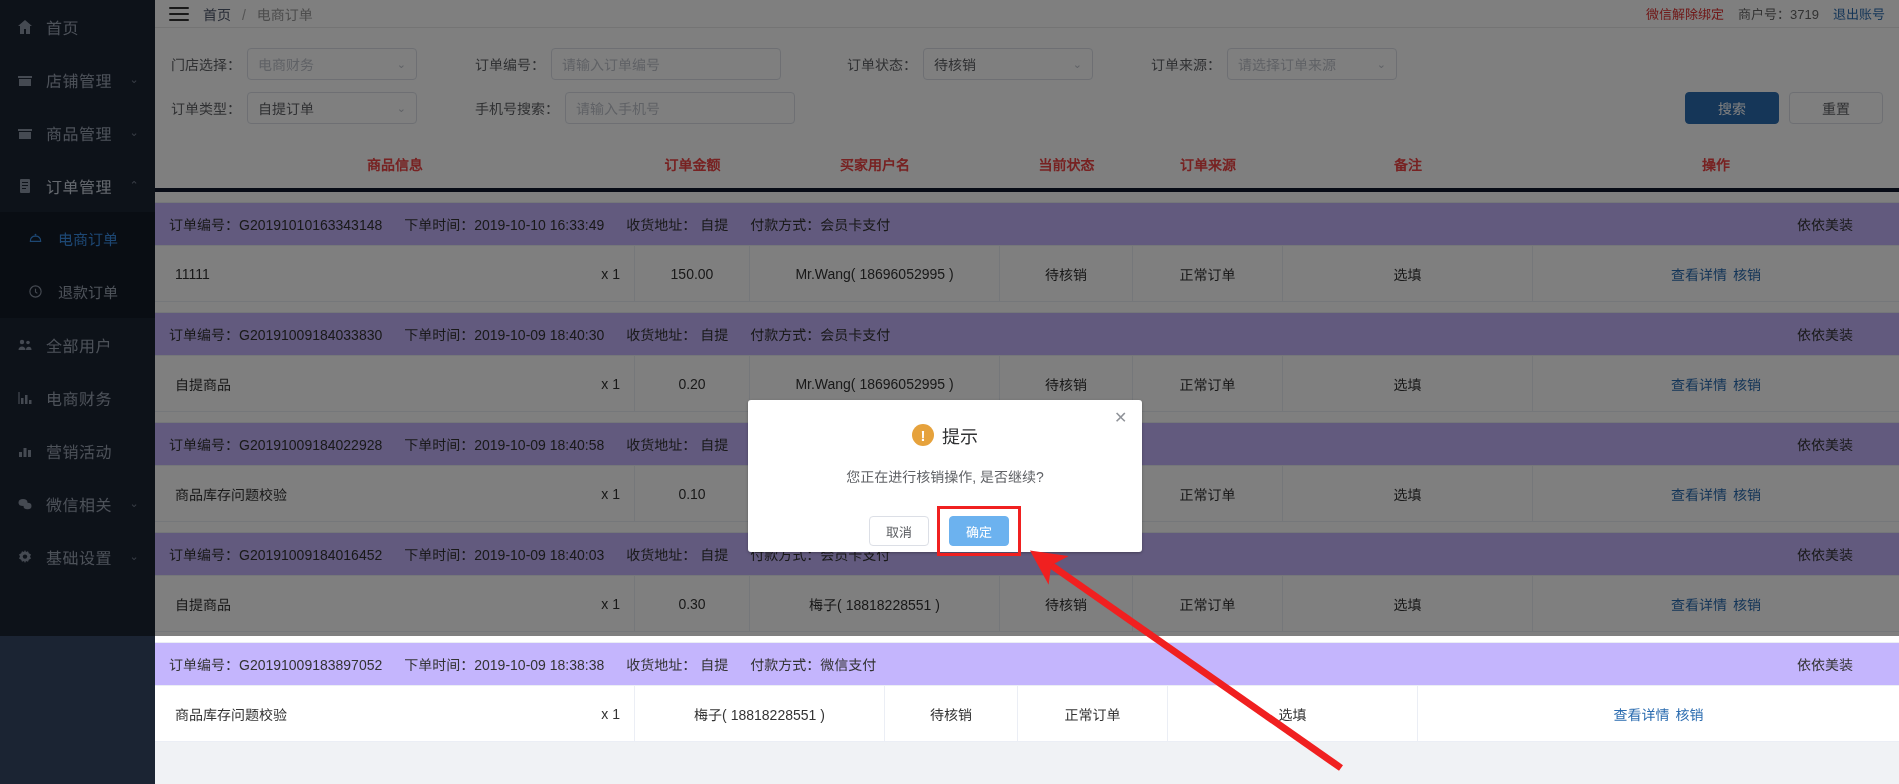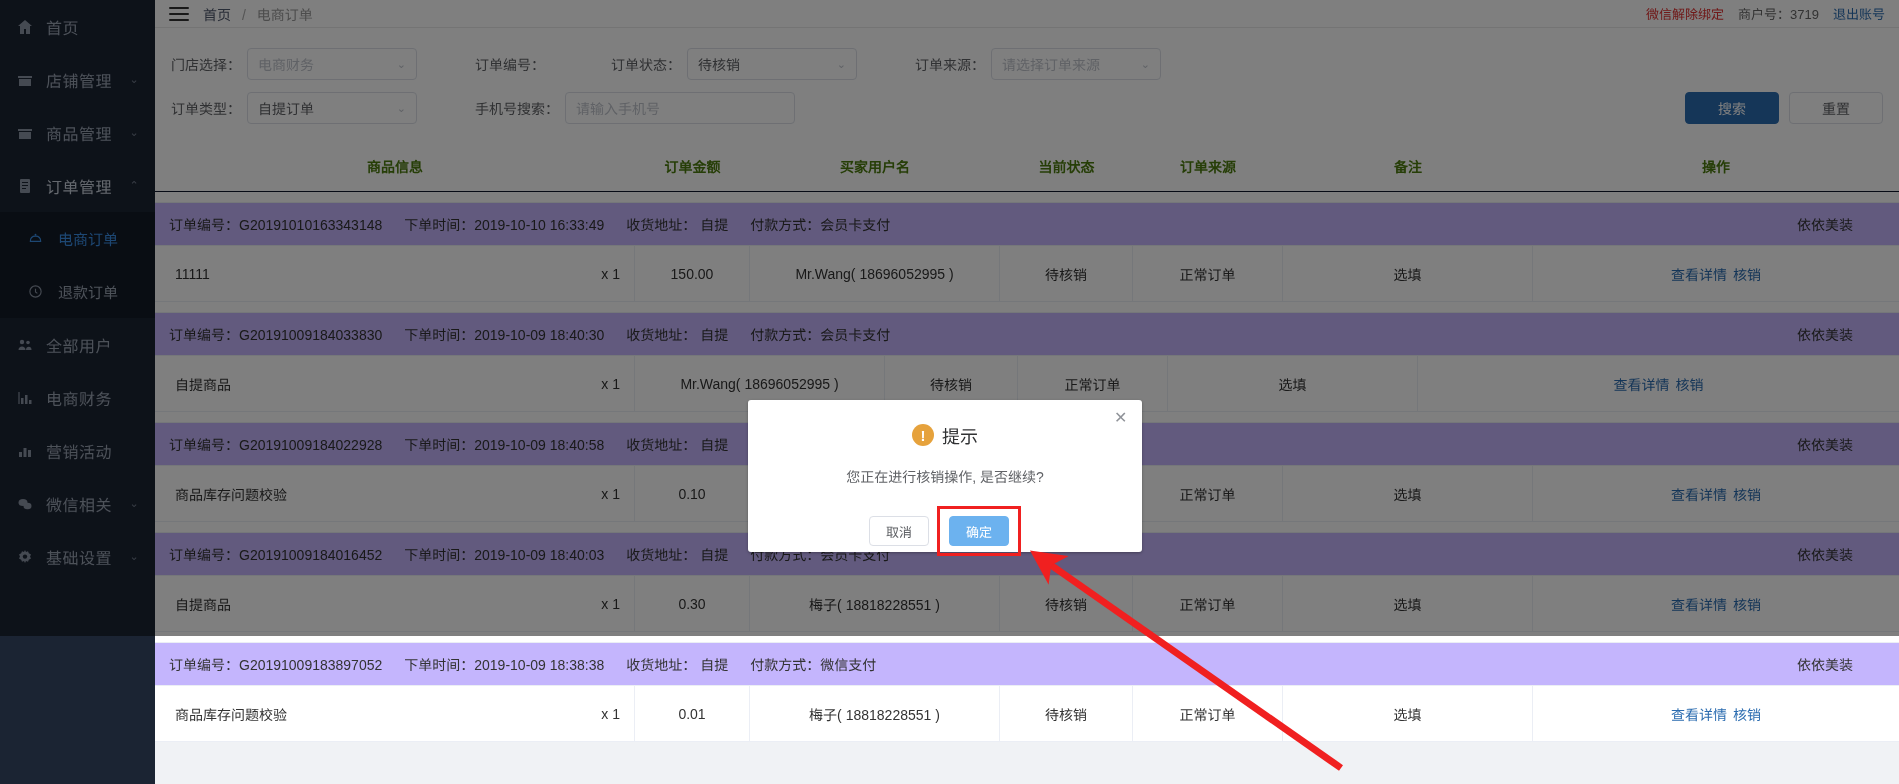--- a/index.html
+++ b/index.html
@@ -88,22 +88,22 @@
   .btns { margin-left: auto; display: flex; gap: 10px; }
   .btn { height: 32px; padding: 0 32px; border-radius: 4px; font-size: 14px; cursor: pointer;
          display: flex; align-items: center; justify-content: center; border: 1px solid transparent; }
   .btn-primary { background: #2b6cb0; color: #fff; border-color: #2b6cb0; }
   .btn-default { background: #fff; color: #606266; border-color: #dcdfe6; }
 
   
   .table-wrap { background: #fff; }
   .thead {
     display: flex; height: 52px; align-items: center;
-    font-size: 14px; color: #4d7c0f; font-weight: bold; background: #fff;
-    border-bottom: 1px solid #0f172a;
+    font-size: 14px; color: #ef4444; font-weight: bold; background: #fff;
+    border-bottom: 4px solid #0f172a;
   }
   .thead > div, .trow > div { text-align: center; }
   .c-goods { flex: 0 0 480px; }
   .c-amount { flex: 0 0 115px; }
   .c-buyer { flex: 0 0 250px; }
   .c-status { flex: 0 0 133px; }
   .c-source { flex: 0 0 150px; }
   .c-note { flex: 0 0 250px; }
   .c-op { flex: 1 1 auto; }
 
@@ -312,20 +312,23 @@
           <div class="fgroup">
             <span class="flabel">门店选择：</span>
             <div class="fctrl w-select placeholder">
               <span>电商财务</span>
               <span class="caret">⌄</span>
             </div>
           </div>
           <div class="sp-a"></div>
           <div class="fgroup">
             <span class="flabel">订单编号：</span>
+            <div class="fctrl w-input placeholder">
+              <span>请输入订单编号</span>
+            </div>
           </div>
           <div class="sp-b"></div>
           <div class="fgroup">
             <span class="flabel">订单状态：</span>
             <div class="fctrl w-select">
               <span>待核销</span>
               <span class="caret">⌄</span>
             </div>
           </div>
           <div class="sp-c"></div>
@@ -401,20 +404,21 @@
                 <span class="seg">下单时间：2019-10-09 18:40:30</span>
                 <span class="seg">收货地址： 自提</span>
                 <span class="seg">付款方式：会员卡支付</span>
                 <span class="shop">依依美装</span>
               </div>
               <div class="trow">
                 <div class="c-goods">
                   <span class="gname">自提商品</span>
                   <span class="gqty">x 1</span>
                 </div>
+                <div class="c-amount">0.20</div>
                 <div class="c-buyer">Mr.Wang( 18696052995 )</div>
                 <div class="c-status">待核销</div>
                 <div class="c-source">正常订单</div>
                 <div class="c-note">选填</div>
                 <div class="c-op">
                   <span class="link">查看详情</span>
                   <span class="link">核销</span>
                 </div>
               </div>
             </div>
@@ -472,21 +476,20 @@
                 <span class="seg">下单时间：2019-10-09 18:38:38</span>
                 <span class="seg">收货地址： 自提</span>
                 <span class="seg">付款方式：微信支付</span>
                 <span class="shop">依依美装</span>
               </div>
               <div class="trow">
                 <div class="c-goods">
                   <span class="gname">商品库存问题校验</span>
                   <span class="gqty">x 1</span>
                 </div>
-                <div class="c-amount">0.01</div>
                 <div class="c-buyer">梅子( 18818228551 )</div>
                 <div class="c-status">待核销</div>
                 <div class="c-source">正常订单</div>
                 <div class="c-note">选填</div>
                 <div class="c-op">
                   <span class="link">查看详情</span>
                   <span class="link">核销</span>
                 </div>
               </div>
             </div>

